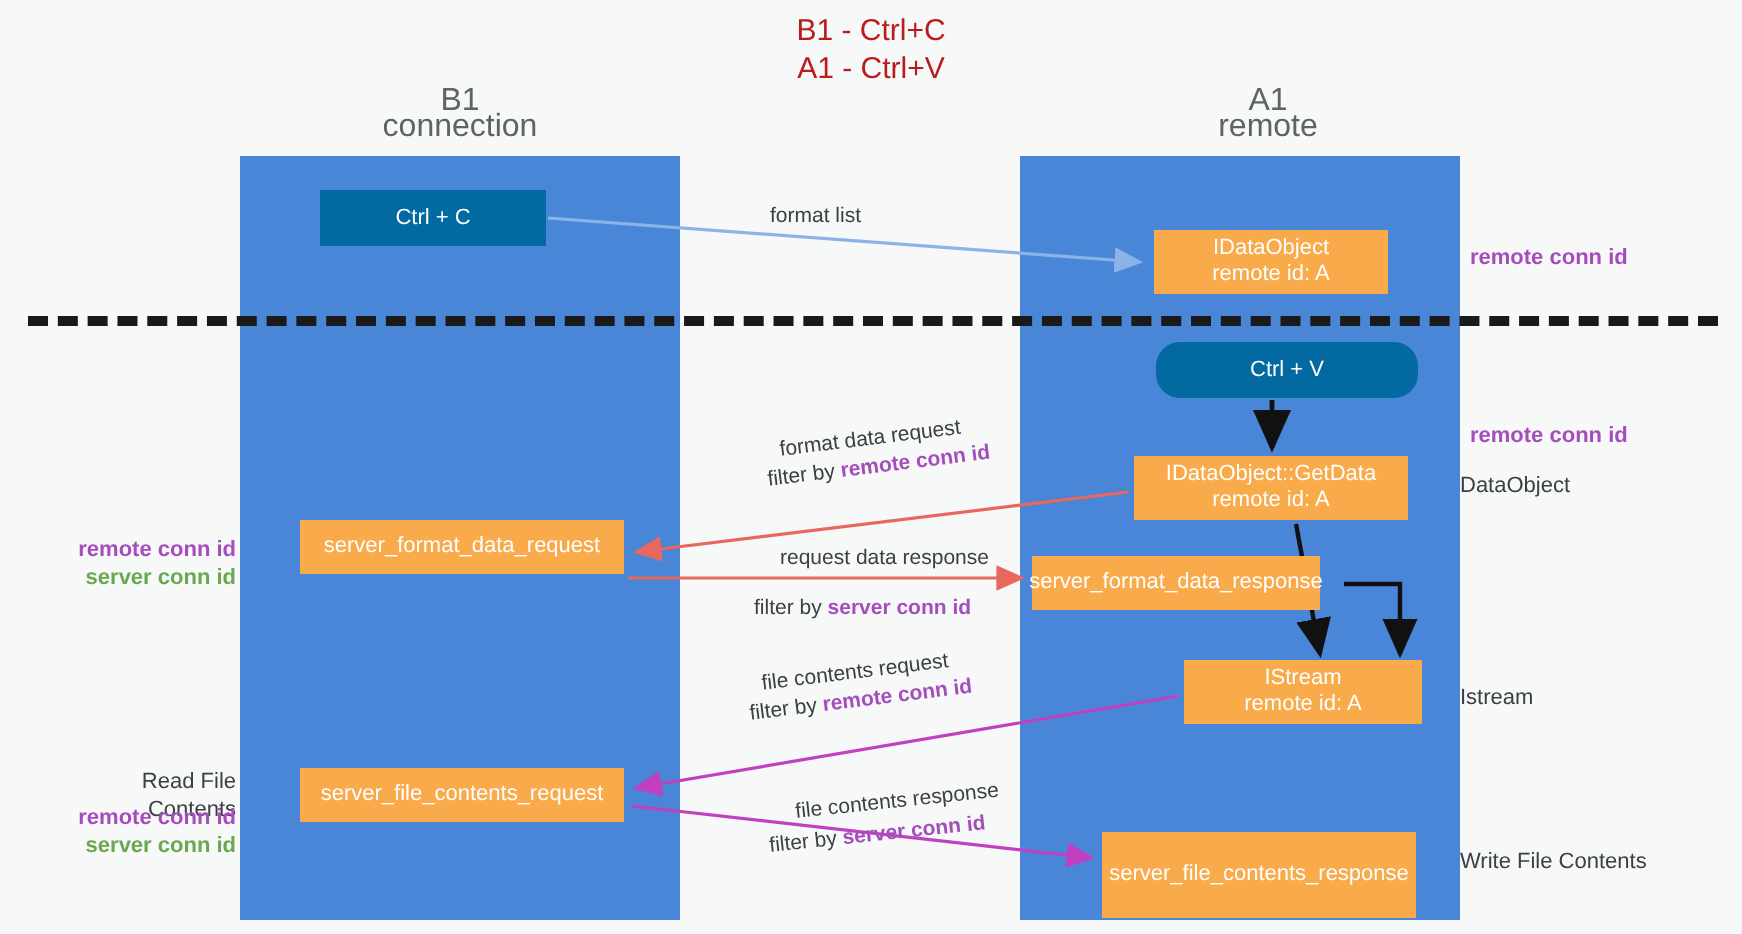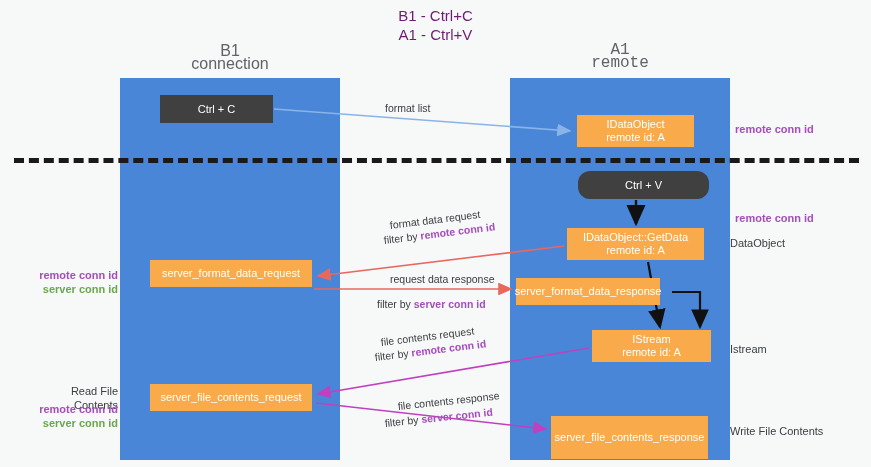--- a/index.html
+++ b/index.html
@@ -8,49 +8,49 @@
     background:#f7f8f8;
     font-family:"Liberation Sans","DejaVu Sans",sans-serif;
     color:#434343;
   }
   #stage{position:absolute;inset:0;width:871px;height:467px;}
   .abs{position:absolute;}
 
   
   #title{
     left:0;top:6px;width:871px;text-align:center;
-    font-size:15px;line-height:19px;color:#701a75;
+    font-size:15px;line-height:19px;color:#b91c1c;
   }
 
   
   .lane-head{
     text-align:center;font-size:16px;line-height:13px;color:#5f6368;
   }
   #head-b1{left:120px;top:44px;width:220px;}
-  #head-a1{left:510px;top:44px;width:220px;font-family:Liberation Mono, monospace;}
+  #head-a1{left:524px;top:44px;width:220px;}
 
   
   .lane{background:#4a86d8;}
   #lane-b1{left:120px;top:78px;width:220px;height:382px;}
   #lane-a1{left:510px;top:78px;width:220px;height:382px;}
 
   
   #divider{
     left:14px;top:158px;width:845px;height:0;
     border-top:5px dashed #1a1a1a;
   }
 
   
   .node{
     box-sizing:border-box;
     display:flex;flex-direction:column;align-items:center;justify-content:center;
     color:#ffffff;font-size:11px;line-height:13px;text-align:center;
   }
   .node .l2{font-size:11px;line-height:13px;}
-  .green{background:#404040;}
+  .green{background:#0369a1;}
   .orange{background:#f9aa4b;}
 
   #n-ctrlc{left:160px;top:95px;width:113px;height:28px;}
   #n-idataobject{left:577px;top:115px;width:117px;height:32px;}
   #n-ctrlv{left:578px;top:171px;width:131px;height:28px;border-radius:12px;}
   #n-getdata{left:567px;top:228px;width:137px;height:32px;}
   #n-fmt-req{left:150px;top:260px;width:162px;height:27px;}
   #n-fmt-resp{left:516px;top:278px;width:144px;height:27px;}
   #n-istream{left:592px;top:330px;width:119px;height:32px;}
   #n-file-req{left:150px;top:384px;width:162px;height:27px;}

